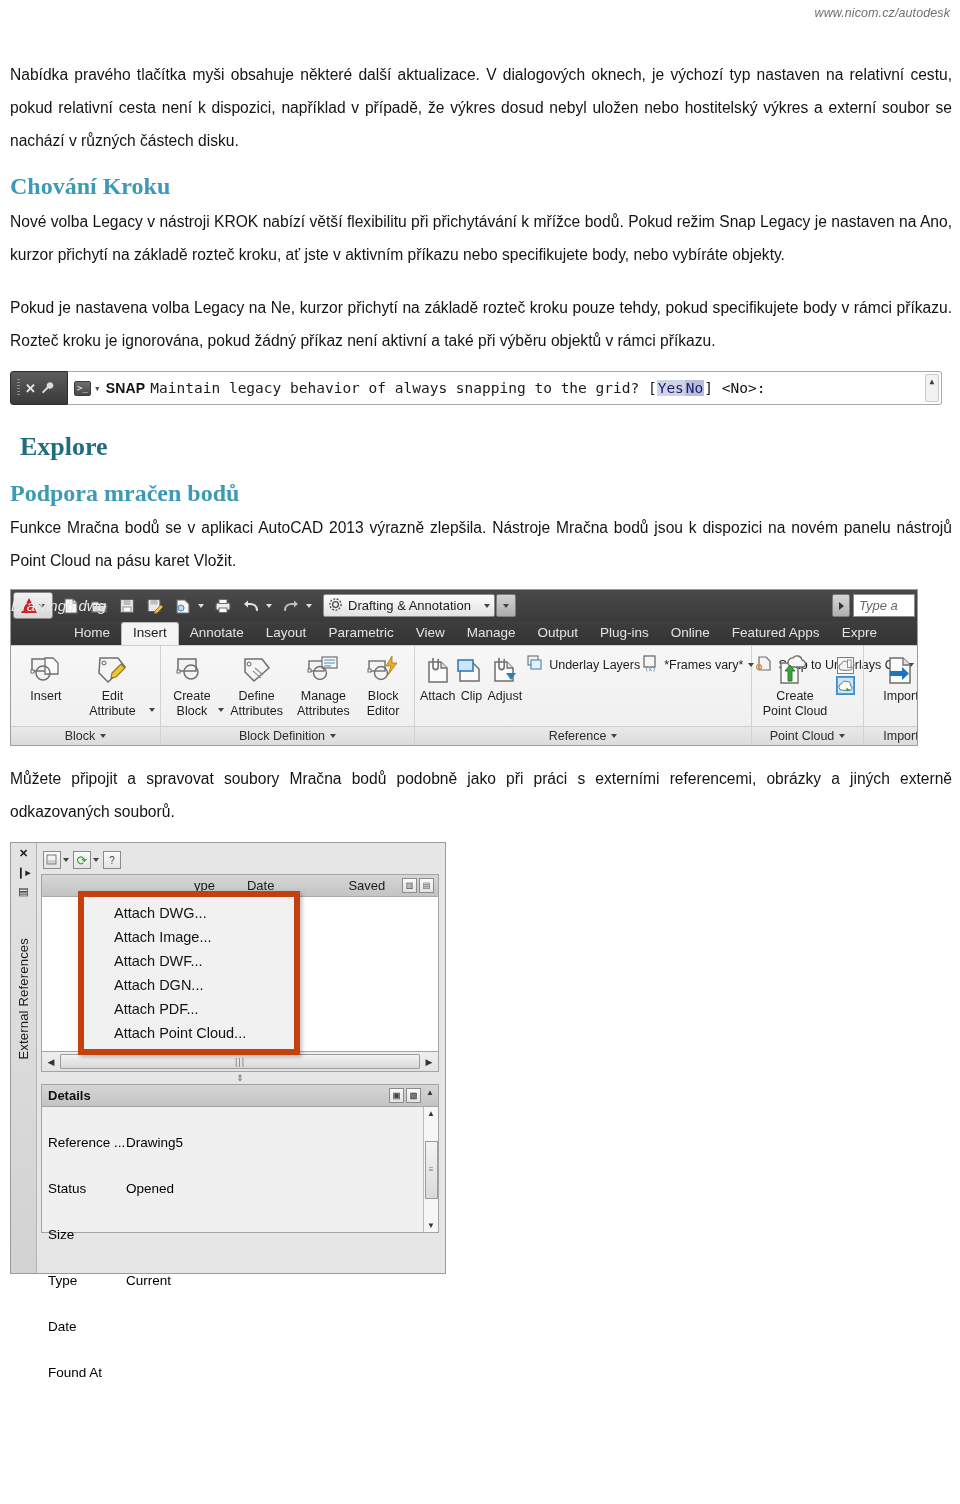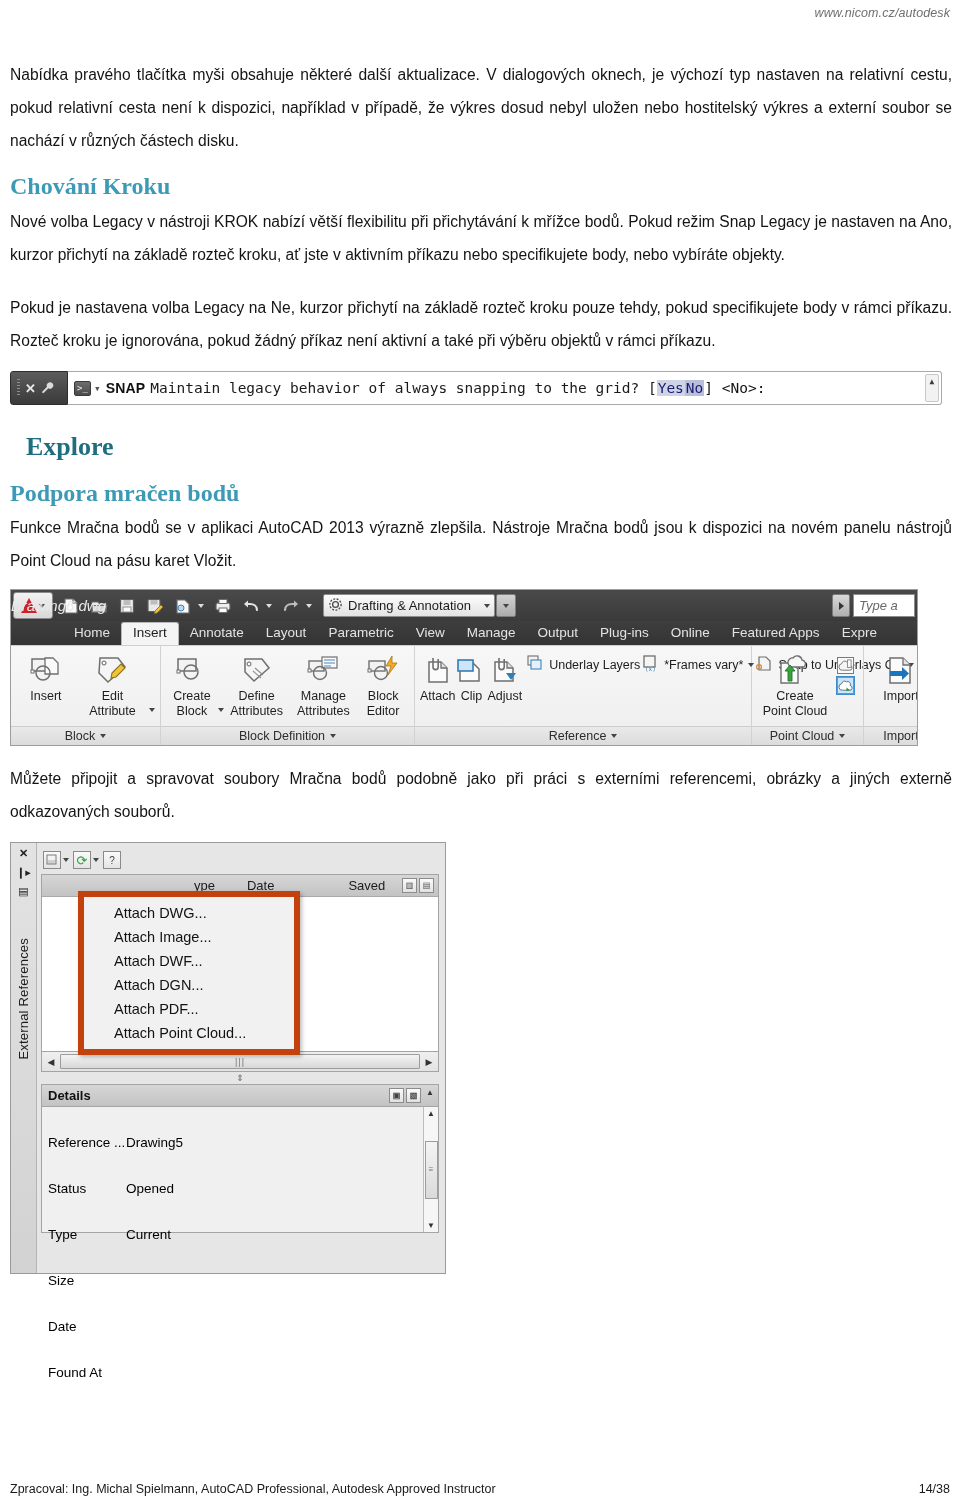--- a/index.html
+++ b/index.html
@@ -37,21 +37,21 @@
     font-size: 24px;
     color: #3d9ab6;
     margin: 14px 0 4px 0;
     line-height: 30px;
   }
   h1.hdr-big {
     font-family: "Liberation Serif", serif;
     font-weight: bold;
     font-size: 26px;
     color: #1f6e80;
-    margin: 0 0 0 16px;
+    margin: 0 0 0 10px;
     line-height: 32px;
   }
   h2.hdr-sub {
     font-family: "Liberation Serif", serif;
     font-weight: bold;
     font-size: 24px;
     color: #3d9ab6;
     margin: 0 0 2px 0;
     line-height: 32px;
   }
@@ -768,26 +768,26 @@
           <div class="det-rows">
             <div class="det-row">
               <span class="det-key">Reference ...</span>
               <span class="det-val">Drawing5</span>
             </div>
             <div class="det-row">
               <span class="det-key">Status</span>
               <span class="det-val">Opened</span>
             </div>
             <div class="det-row">
+              <span class="det-key">Size</span>
+              <span class="det-val"></span>
+            </div>
+            <div class="det-row">
               <span class="det-key">Type</span>
               <span class="det-val">Current</span>
-            </div>
-            <div class="det-row">
-              <span class="det-key">Size</span>
-              <span class="det-val"></span>
             </div>
             <div class="det-row">
               <span class="det-key">Date</span>
               <span class="det-val"></span>
             </div>
             <div class="det-row">
               <span class="det-key">Found At</span>
               <span class="det-val"></span>
             </div>
           </div>
@@ -797,18 +797,14 @@
             <span class="vs-arrow">▼</span>
           </div>
         </div>
 
         <div class="xref-foot"></div>
       </div>
     </div>
 
   </div>
 
-  <div class="footer">
-    <span>Zpracoval: Ing. Michal Spielmann, AutoCAD Professional, Autodesk Approved Instructor</span>
-    <span>14/38</span>
-  </div>
 
 </div>
 
 </body></html>

